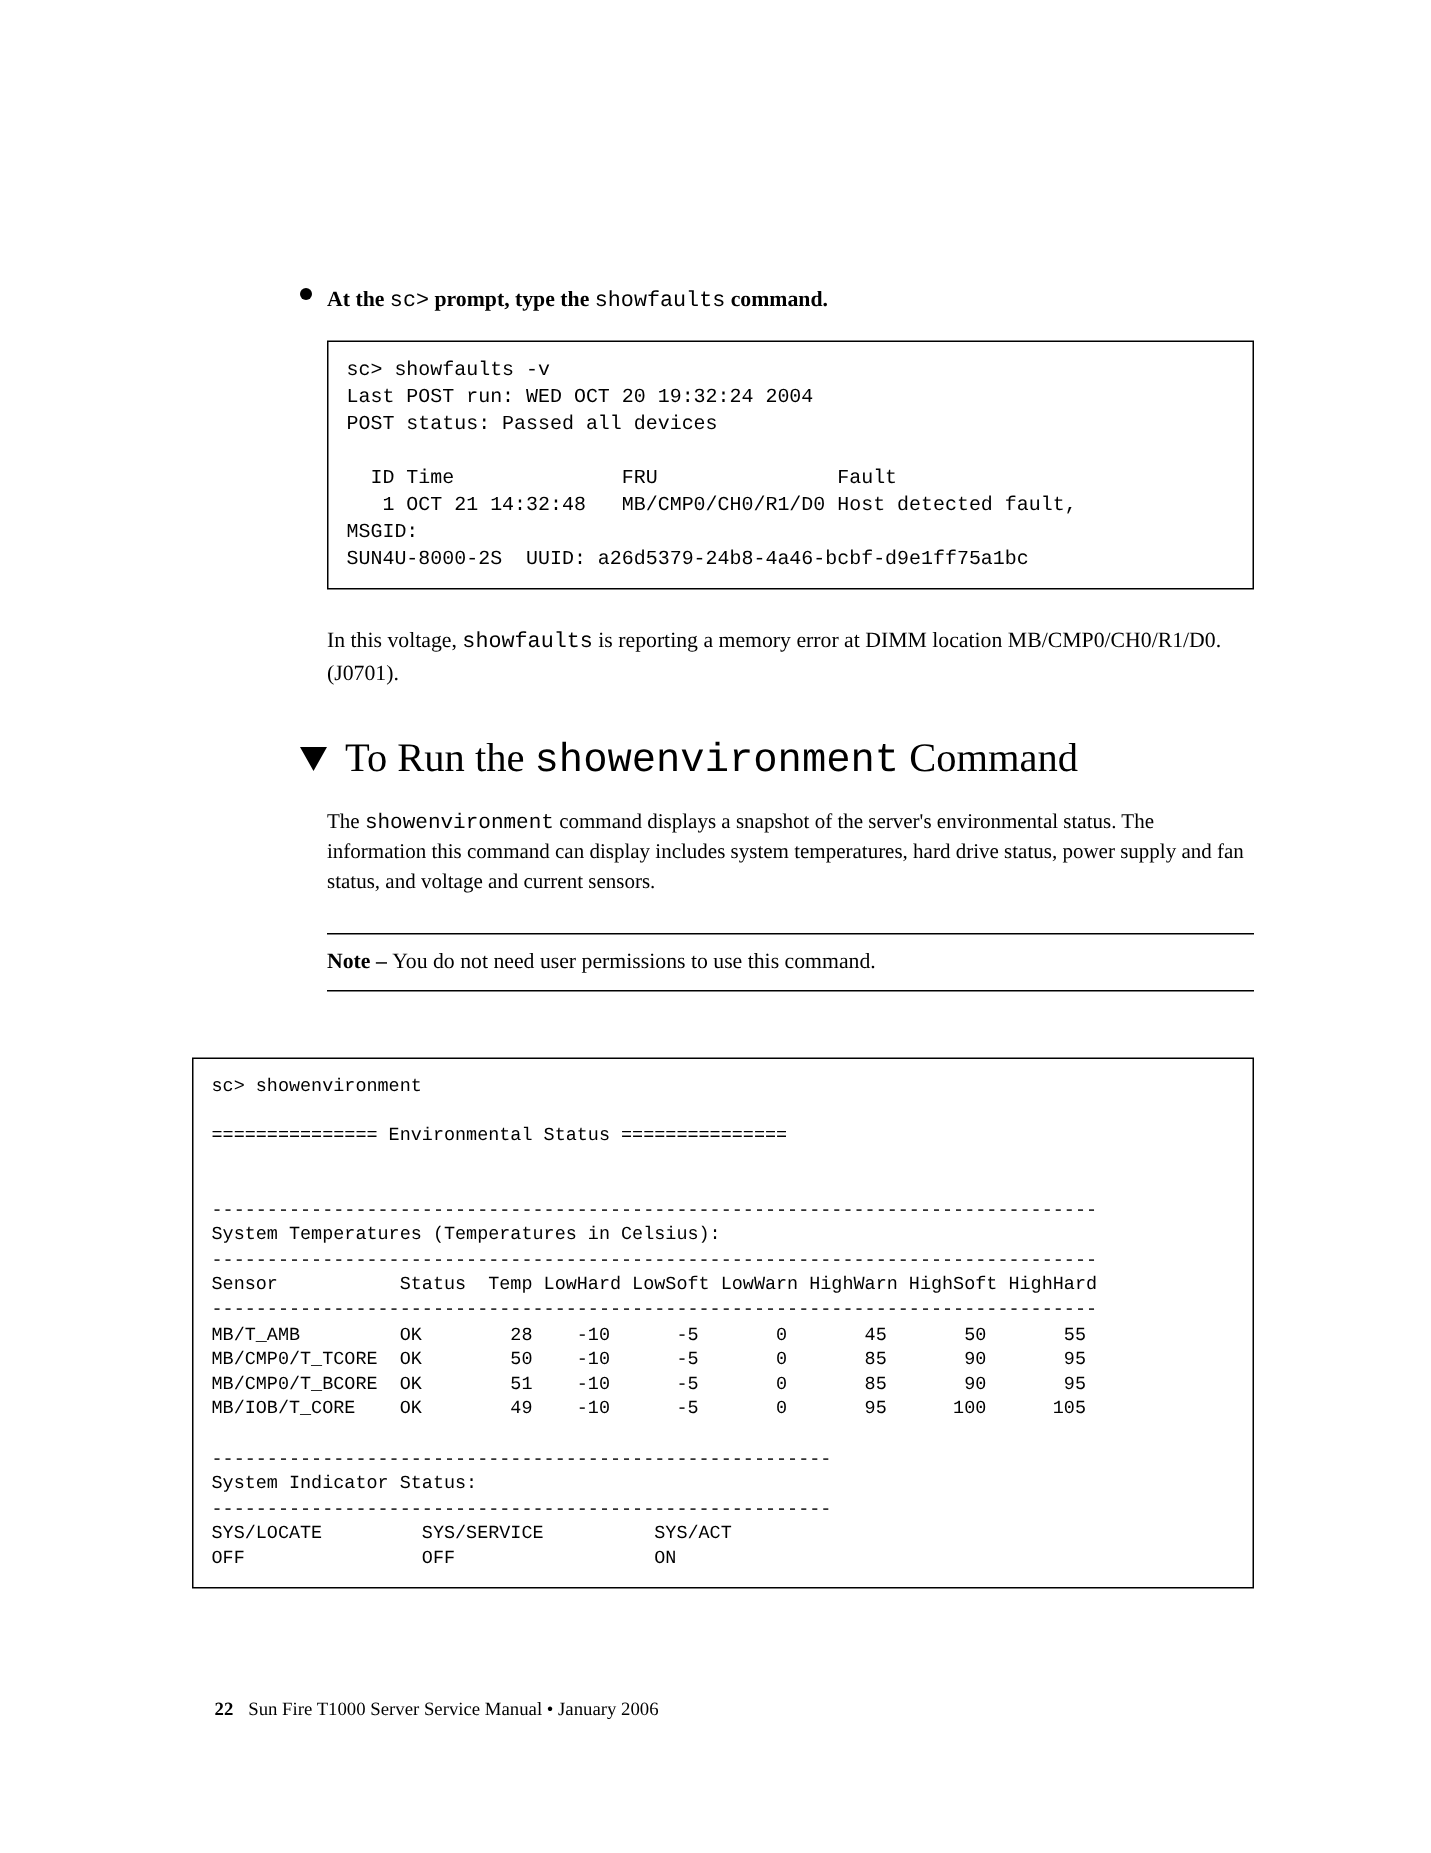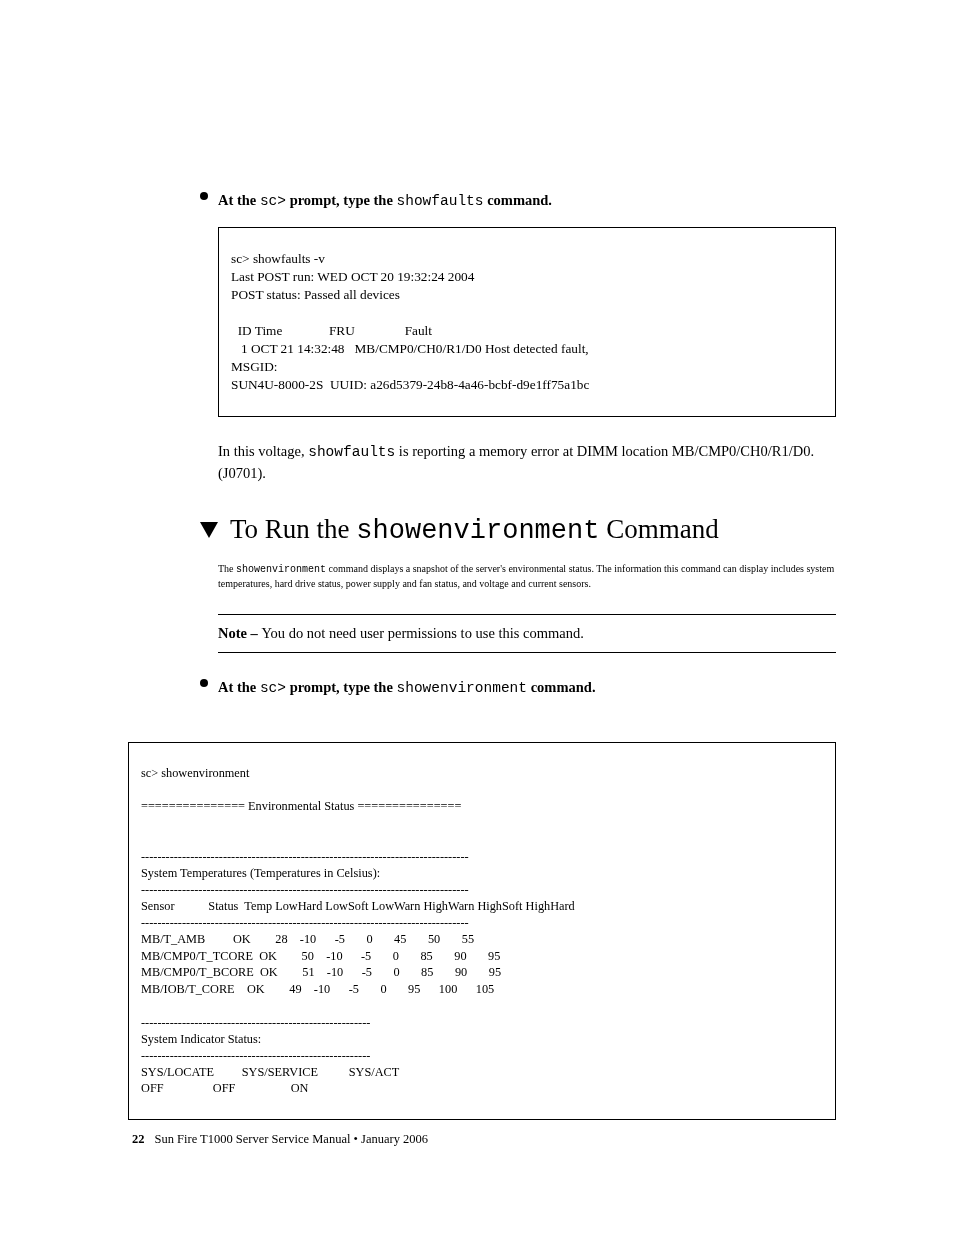--- a/index.html
+++ b/index.html
@@ -32,23 +32,23 @@
     position: absolute;
     left: -18px;
     top: 2px;
     width: 8px;
     height: 8px;
     background: #000;
     border-radius: 50%;
   }
   .codebox {
     border: 1.3px solid #000;
-    padding: 22px 12px;
+    padding: 10px 12px;
     margin: 16px 0 24px 90px;
-    font-family: Liberation Serif, serif;
+    font-family: Liberation Mono, monospace;
     font-size: 13.3px;
     line-height: 1.35;
     white-space: pre;
     overflow: hidden;
   }
   .codebox.wide {
     margin-left: 0;
     margin-right: 0;
     font-size: 12.3px;
     line-height: 1.35;
@@ -78,21 +78,21 @@
   .h2 {
     font-size: 27px;
     font-weight: normal;
     font-family: "Palatino Linotype", Palatino, Georgia, serif;
   }
   .h2 .mono {
     font-size: 27px;
   }
   .desc {
     margin-left: 90px;
-    font-size: 10px;
+    font-size: 14px;
     line-height: 1.45;
     margin-bottom: 22px;
   }
   .rule-container {
     margin-left: 90px;
     margin-bottom: 24px;
   }
   .hr {
     border: 0;
     border-top: 1px solid #000;
@@ -101,21 +101,21 @@
   .note-line {
     font-size: 14.5px;
     padding: 10px 0;
   }
   .note-line b {
     font-weight: bold;
   }
   .footer {
     position: absolute;
     bottom: 88px;
-    left: 132px;
+    left: 143px;
     font-size: 12.5px;
   }
   .footer .pagenum {
     font-weight: bold;
     margin-right: 10px;
   }
 </style>
 </head>
 <body>
 
@@ -151,24 +151,20 @@
   </div>
 
   <div class="rule-container">
     <hr class="hr">
     <div class="note-line">
       <b>Note – </b><span>You do not need user permissions to use this command.</span>
     </div>
     <hr class="hr">
   </div>
 
-  <div class="step">
-    <div class="bullet-dot"></div>
-    <b>At the </b><span class="mono">sc&gt;</span><b> prompt, type the </b><span class="mono">showenvironment</span><b> command.</b>
-  </div>
 
   <div class="codebox wide">sc&gt; showenvironment
 
 =============== Environmental Status ===============
 
 
 --------------------------------------------------------------------------------
 System Temperatures (Temperatures in Celsius):
 --------------------------------------------------------------------------------
 Sensor           Status  Temp LowHard LowSoft LowWarn HighWarn HighSoft HighHard

